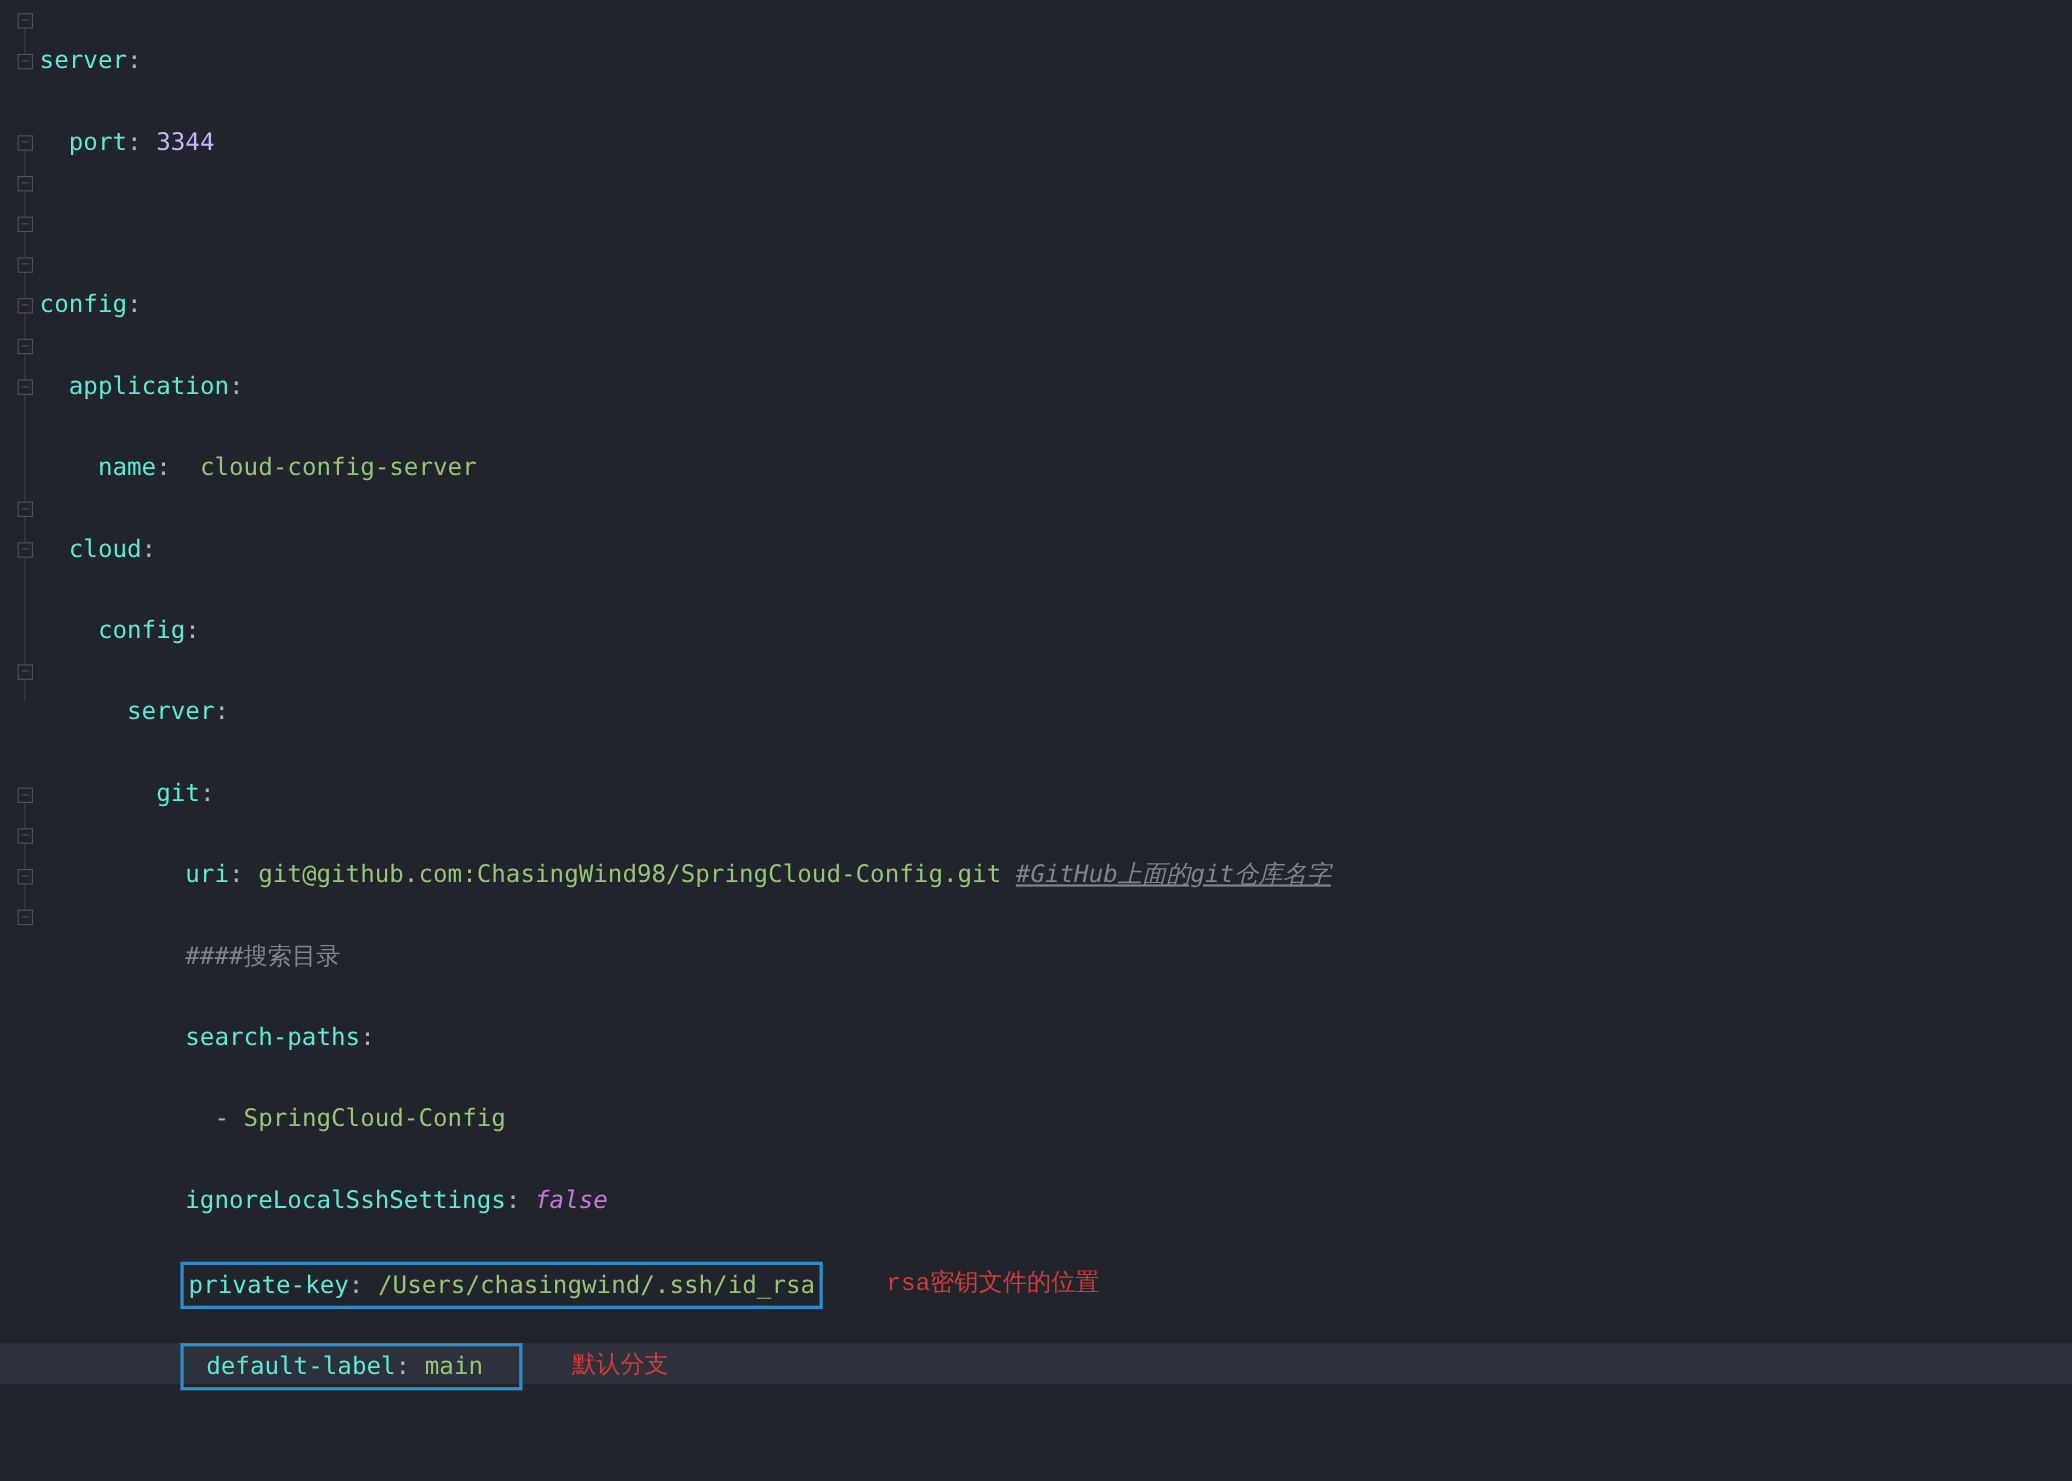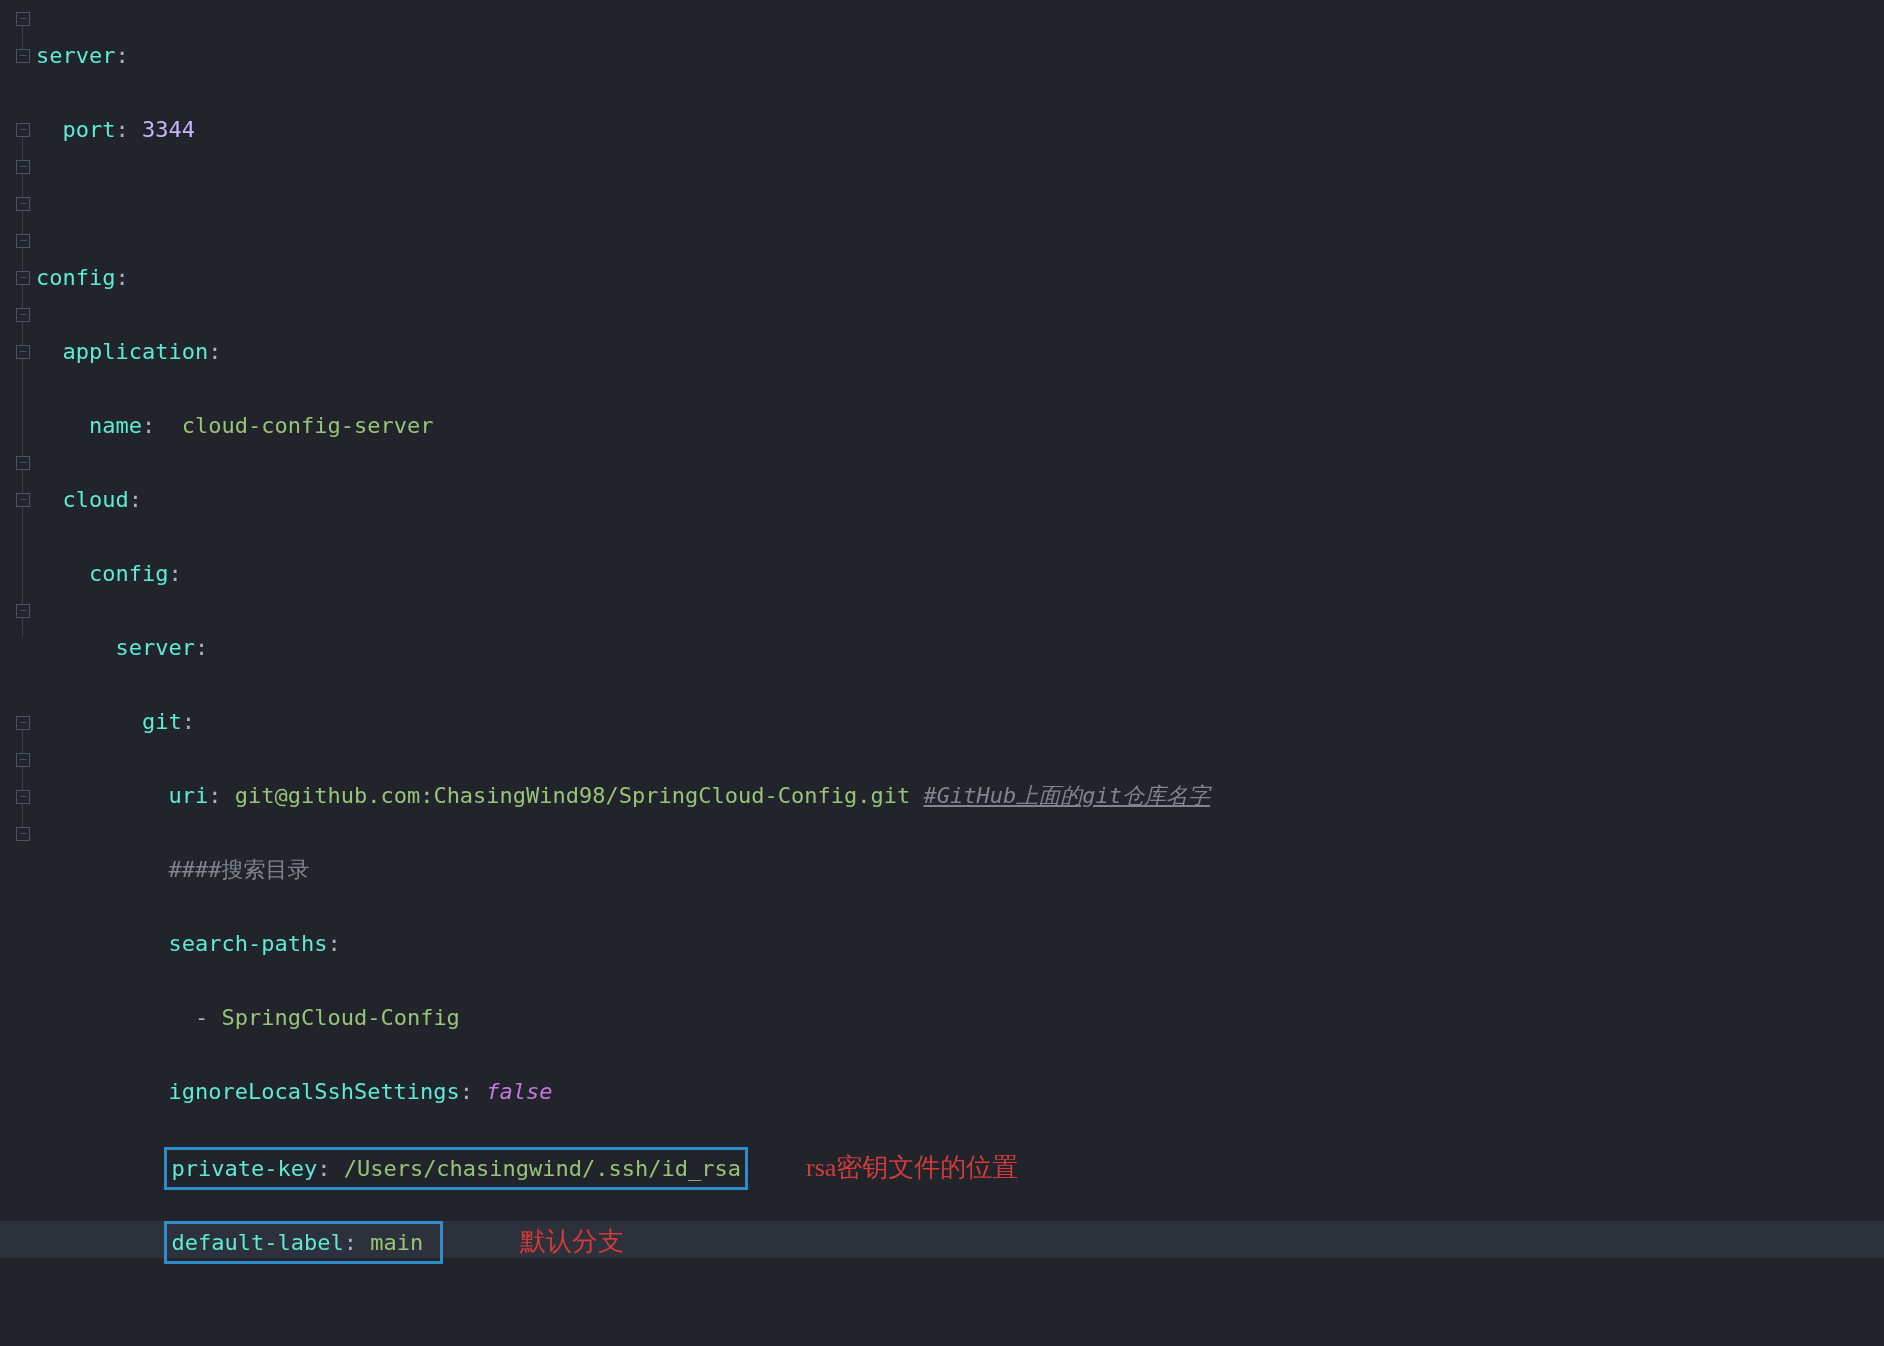--- a/index.html
+++ b/index.html
@@ -62,28 +62,28 @@
 
   .hilite1 {
     border: 3px solid #2d8cc9;
     display: inline-block;
     padding: 0 4px;
     margin-left: -4px;
   }
   .hilite2 {
     border: 3px solid #2d8cc9;
     display: inline-block;
-    padding: 0 4px;
+    padding: 0 20px;
     margin-left: -4px;
   }
   .anno {
     color: #d13b3b;
     position: absolute;
-    font-family: Liberation Serif, serif;
-    font-size: 26px;
+    font-family: Liberation Mono, monospace;
+    font-size: 22px;
   }
 </style>
 </head>
 <body>
 
 <div class="editor">
 
   <div class="gutter">
     <div class="fold-marker" style="top:12px">−</div>
     <div class="fold-line" style="top:26px;height:24px"></div>

